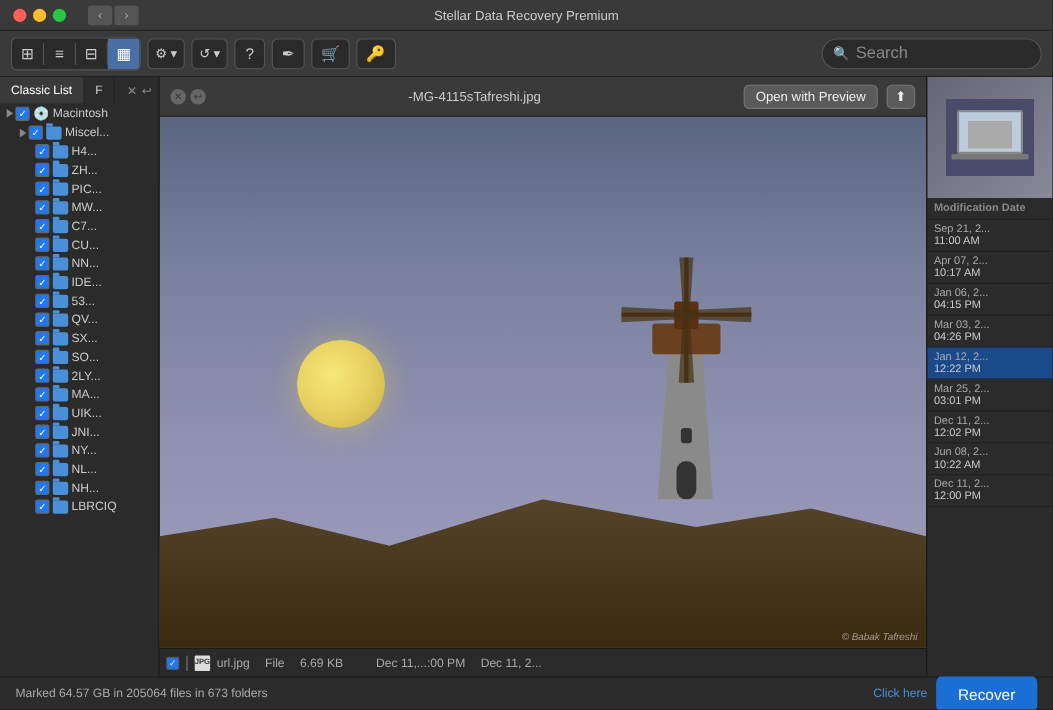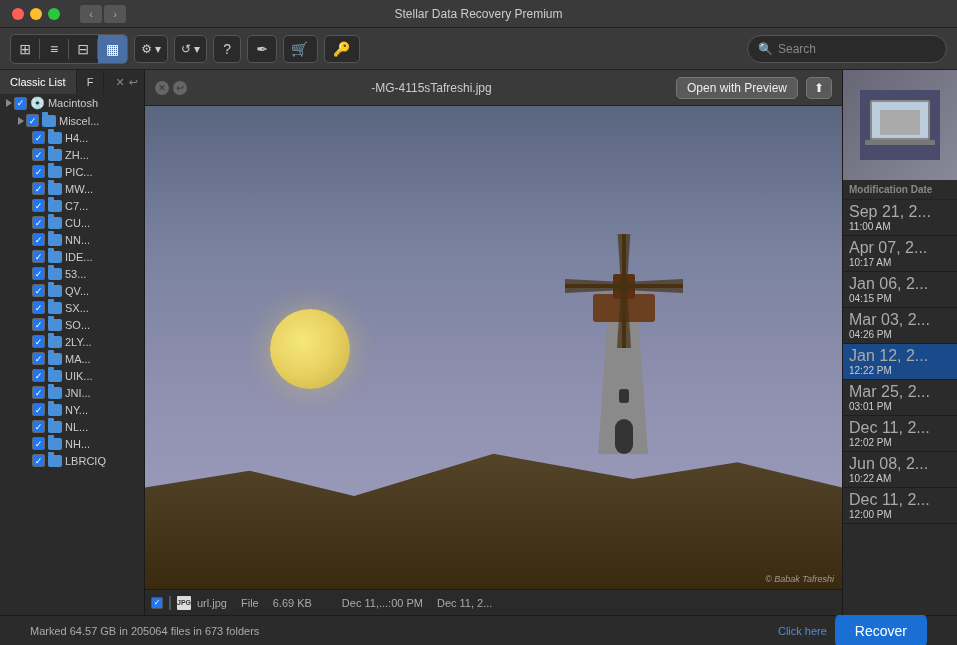--- a/index.html
+++ b/index.html
@@ -111,21 +111,21 @@
       padding: 3px 10px;
       gap: 5px;
       width: 200px;
       height: 28px;
     }
     .search-box input {
       background: transparent;
       border: none;
       outline: none;
       color: #22c55e;
-      font-size: 12px;
+      font-size: 15px;
       width: 100%;
     }
     .search-box input::placeholder { color: #888; }
 
     
     .main {
       display: flex;
       height: calc(645px - 28px - 42px - 30px);
       position: relative;
     }
@@ -323,21 +323,21 @@
       font-weight: bold;
     }
     .right-panel-row {
       display: flex;
       flex-direction: column;
       padding: 3px 6px;
       border-bottom: 1px solid #1e1e1e;
       cursor: pointer;
     }
     .right-panel-row.active { background: #1a4a8a; }
-    .right-panel-row .date { font-size: 16px; color: #aaa; }
+    .right-panel-row .date { font-size: 10px; color: #aaa; }
     .right-panel-row .time { font-size: 10px; color: #ccc; }
 
     
     .file-list-area {
       height: 26px;
       background: #2a2a2a;
       border-top: 1px solid #1a1a1a;
       display: flex;
       align-items: center;
       padding: 0 6px;
@@ -361,21 +361,21 @@
       color: #333;
     }
 
     
     .statusbar {
       height: 30px;
       background: #2b2b2b;
       border-top: 1px solid #1a1a1a;
       display: flex;
       align-items: center;
-      padding: 0 30px;
+      padding: 0 14px;
       gap: 8px;
       font-size: 11px;
       color: #aaa;
     }
     .statusbar-spacer { flex: 1; }
     .statusbar-deep-scan { color: #888; margin-top: 44px; }
     .statusbar-click-here { color: #4a90d9; cursor: pointer; text-decoration: none; }
     .recover-btn {
       background: #1a6fd4;
       color: white;

